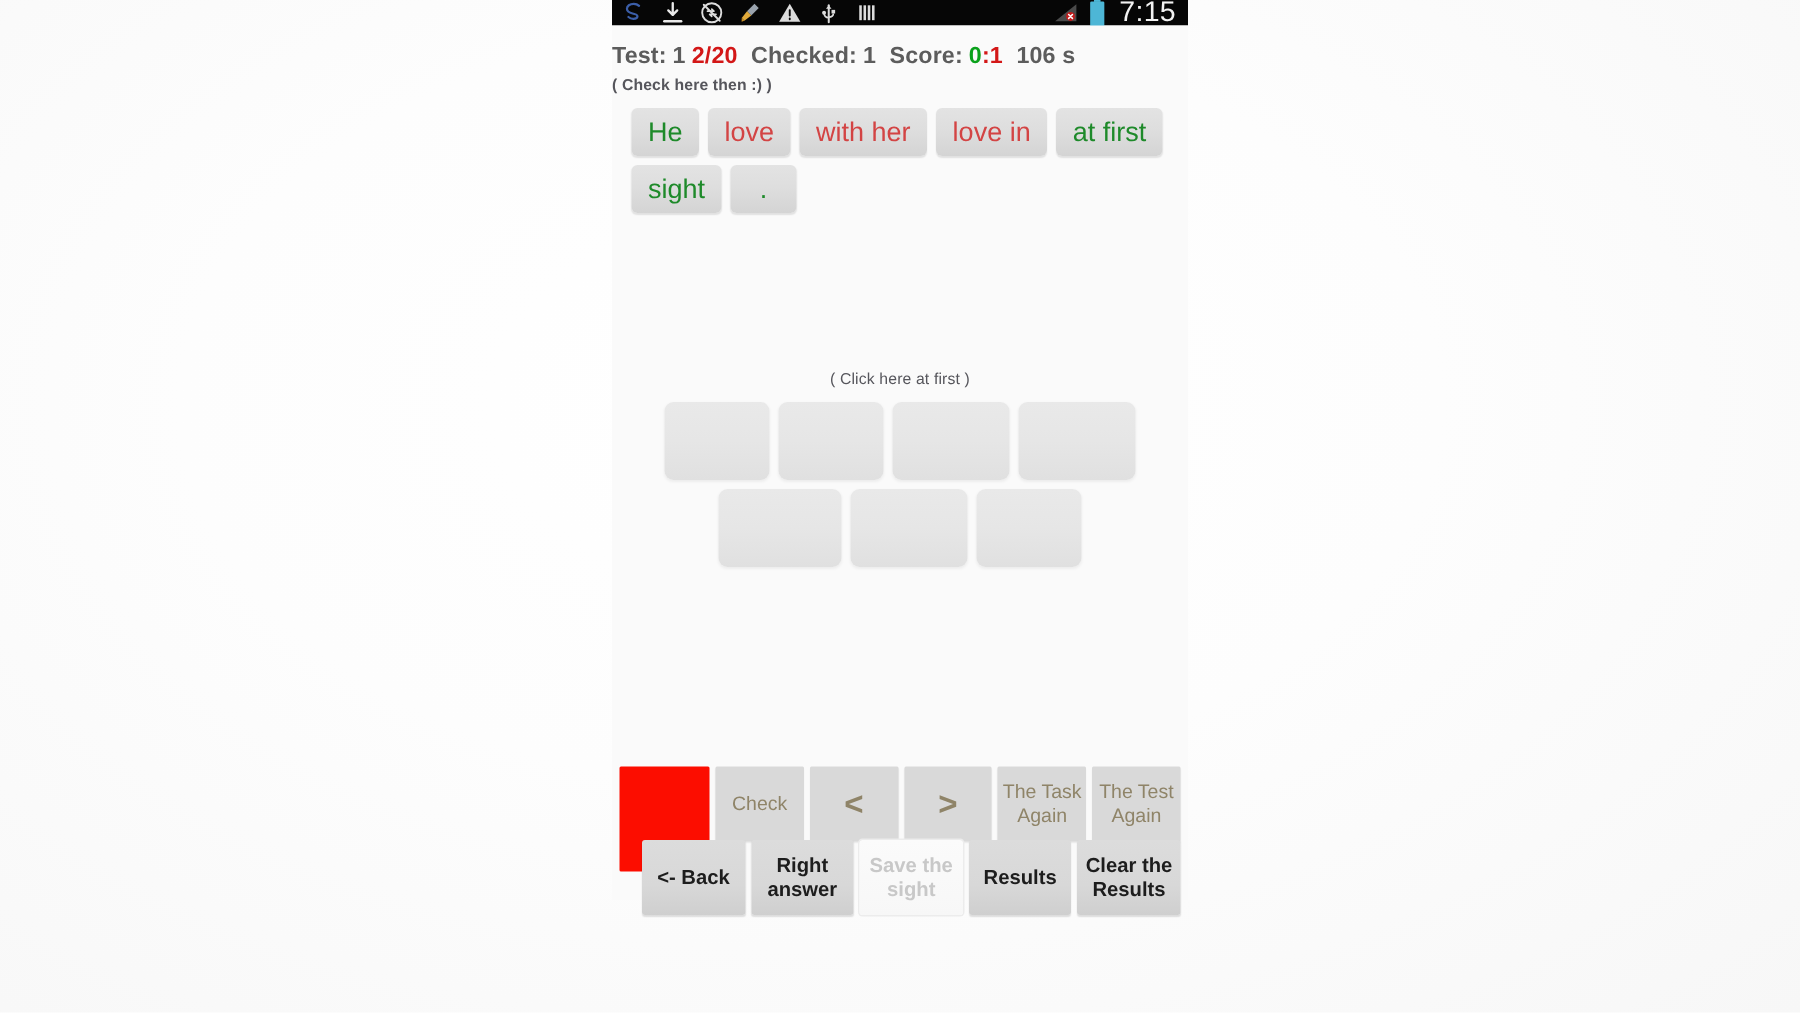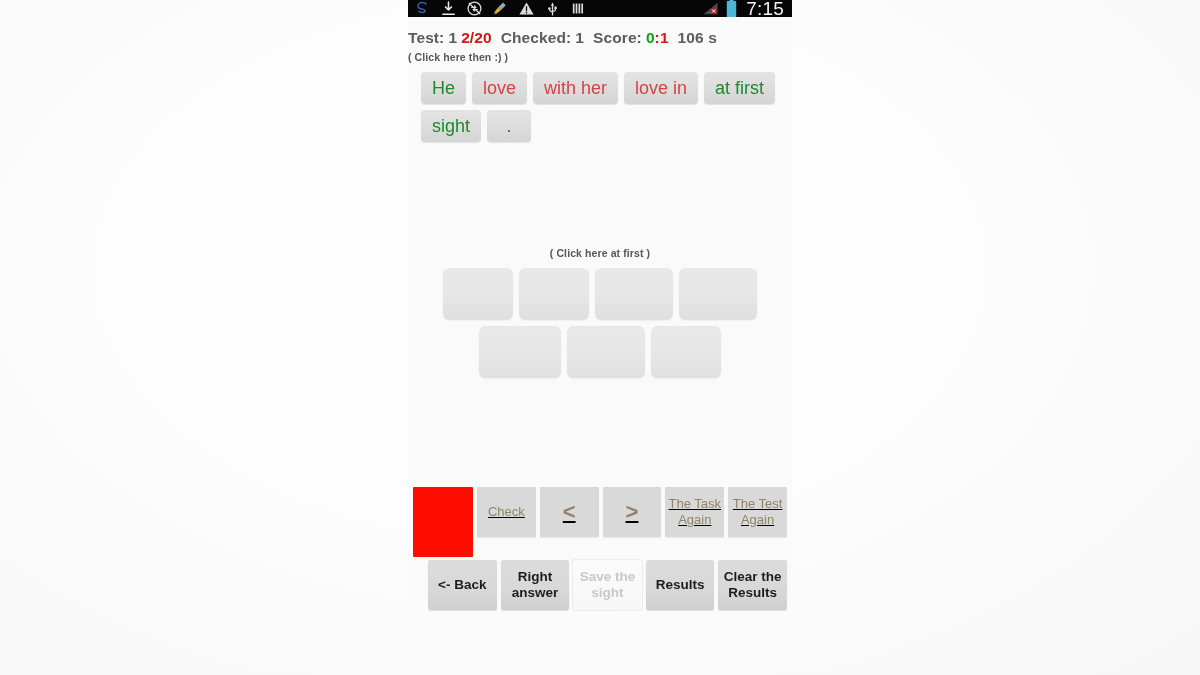--- a/index.html
+++ b/index.html
@@ -114,21 +114,21 @@
   
   #dropzone {
     position: absolute;
     top: 230px;
     left: 0;
     right: 0;
   }
   #hintbottom {
     text-align: center;
     font-size: 10.5px;
-    font-weight: bold;
+    font-weight: normal;
     color: #56565c;
     letter-spacing: .1px;
   }
   .slotrow {
     display: flex;
     justify-content: center;
     gap: 6px;
     margin-top: 9px;
   }
   .slotrow.r2 { margin-top: 6px; }
@@ -138,27 +138,26 @@
     background: linear-gradient(180deg, #e9e9e9 0%, #e6e6e6 50%, #e0e0e0 100%);
     box-shadow: 0 1px 2px rgba(0,0,0,.055);
   }
   .slot.w70 { width: 70px; }
   .slot.w78 { width: 78px; }
   .slot.w82 { width: 82px; }
 
   
   #btnrow1 {
     position: absolute;
-    top: 470px;
+    top: 494px;
     left: 5px;
     right: 5px;
     display: flex;
     gap: 4px;
     height: 50px;
-    text-decoration: underline;
   }
   .b1 {
     flex: 1;
     background: #d9d9d9;
     border: none;
     border-radius: 1px;
     display: flex;
     align-items: center;
     justify-content: center;
     text-align: center;
@@ -285,21 +284,21 @@
       <span id="clock">7:15</span>
     </div>
   </div>
 
   <div id="appbody">
 
     <div id="header">
       <div id="scoreline">
         <span>Test:</span><span class="gap"></span><span>1</span><span class="gap"></span><span class="red">2</span><span class="red">/20</span><span class="sep"></span><span>Checked:</span><span class="gap"></span><span>1</span><span class="sep"></span><span>Score:</span><span class="gap"></span><span class="green">0</span><span class="red">:</span><span class="red">1</span><span class="sep"></span><span>106 s</span>
       </div>
-      <div id="hinttop">( Click here then :) )</div>
+      <div id="hinttop">( Check here then :) )</div>
     </div>
 
     <div id="words">
         <div class="wtile g">
           <span>He</span>
         </div>
         <div class="wtile r">
           <span>love</span>
         </div>
         <div class="wtile r">

